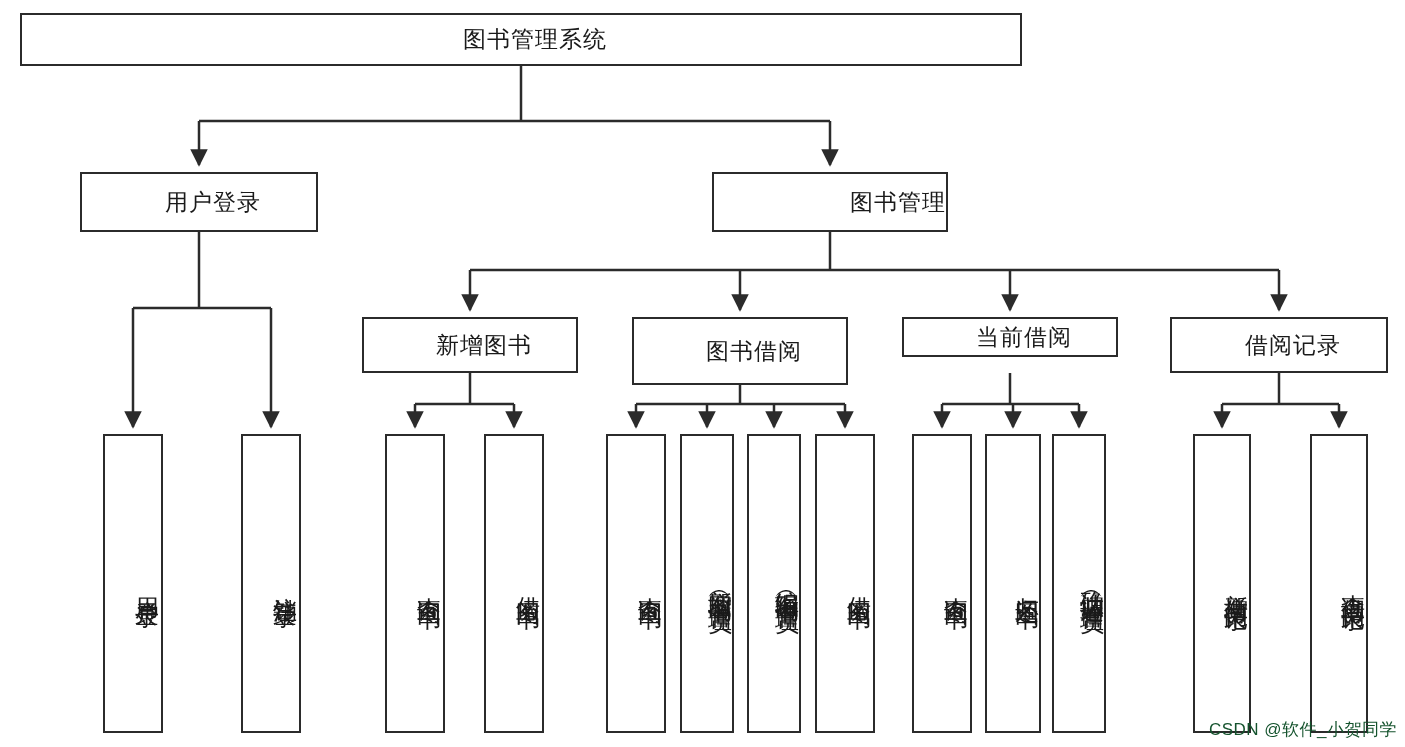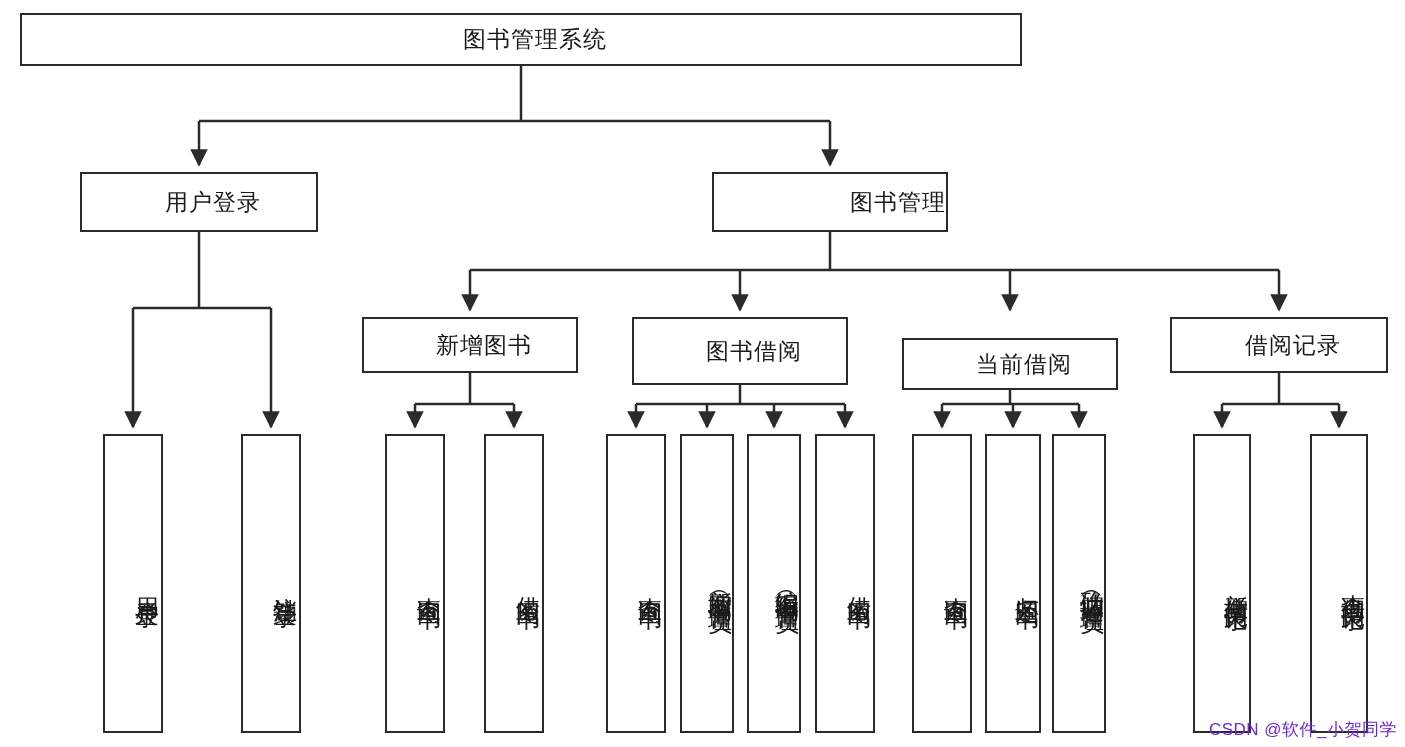--- a/index.html
+++ b/index.html
@@ -55,21 +55,21 @@
   }
   .node-label {
     display: block;
     white-space: nowrap;
   }
   #watermark {
     position: absolute;
     right: 8px;
     bottom: 6px;
     font-size: 17px;
-    color: #6d28d9;
+    color: #14532d;
     white-space: nowrap;
     letter-spacing: 0.5px;
   }
 </style>
 </head>
 <body>
 
 <div id="stage">
 
   <svg id="diagram-svg" viewBox="0 0 1405 747" xmlns="http://www.w3.org/2000/svg">
@@ -132,21 +132,21 @@
   <div class="node h" style="left:712px; top:172px; width:236px; height:60px;justify-content:flex-end;">
     <span class="node-label">图书管理</span>
   </div>
 
   <div class="node h" style="left:362px; top:317px; width:216px; height:56px;">
     <span class="node-label">新增图书</span>
   </div>
   <div class="node h" style="left:632px; top:317px; width:216px; height:68px;">
     <span class="node-label">图书借阅</span>
   </div>
-  <div class="node h" style="left:902px; top:317px; width:216px; height:52px;margin-top:21px;">
+  <div class="node h" style="left:902px; top:317px; width:216px; height:40px;">
     <span class="node-label">当前借阅</span>
   </div>
   <div class="node h" style="left:1170px; top:317px; width:218px; height:56px;">
     <span class="node-label">借阅记录</span>
   </div>
 
   <div class="node v vcenter" style="left:103px; top:434px; width:60px; height:299px;">
     <span class="node-label">用户登录</span>
   </div>
   <div class="node v vcenter" style="left:241px; top:434px; width:60px; height:299px;">

